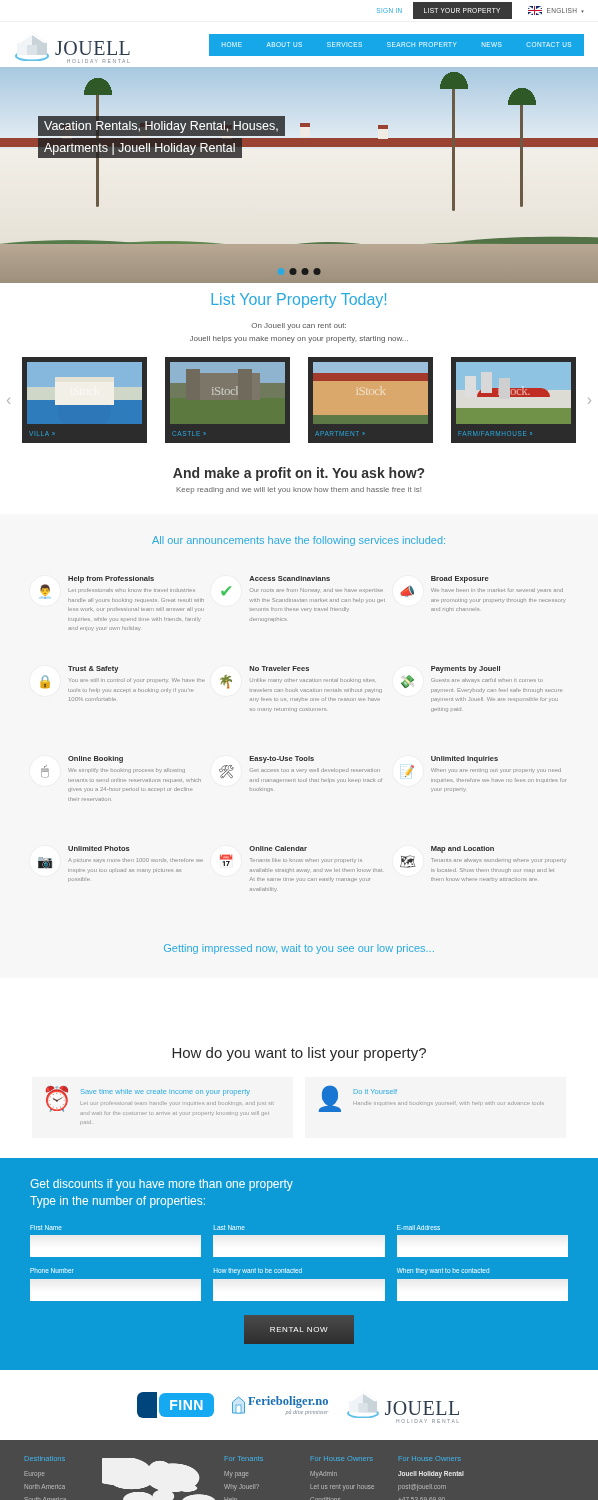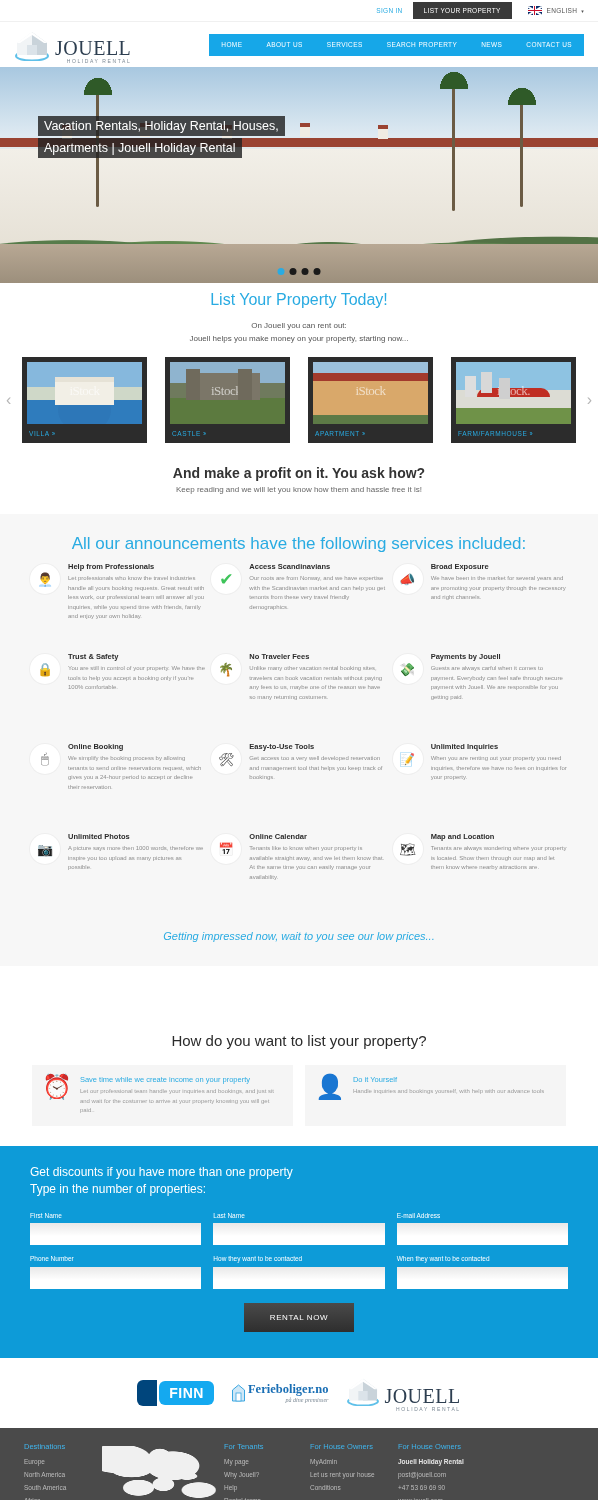--- a/index.html
+++ b/index.html
@@ -265,22 +265,22 @@
   }
   .card-label em { font-style: normal; letter-spacing: -1px; margin-left: 2px; }
 
   .profit { text-align:center; padding: 14px 0 20px; background:#fff; }
   .profit .b { font-size: 14px; font-weight: bold; color: #333; }
   .profit .s { font-size: 8px; color: #666; margin-top: 4px; }
 
   
   .services { background: #f7f7f7; padding: 20px 0 0; }
   .services h3 {
-    text-align: center; color: #29abe2; font-size: 17px;
-    font-weight: normal; margin-bottom: 8px;
+    text-align: center; color: #29abe2; font-size: 11px;
+    font-weight: normal; margin-bottom: 28px;
   }
   .svc-grid {
     display: grid;
     grid-template-columns: repeat(3, 1fr);
     column-gap: 6px;
     row-gap: 0;
     padding: 0 30px;
   }
   .svc {
     display: flex; gap: 8px; margin-bottom: 14px; min-height: 76px;
@@ -288,21 +288,21 @@
   .svc-icon {
     flex: 0 0 30px; width: 30px; height: 30px; border-radius: 50%;
     background: #fff; display: flex; align-items: center; justify-content: center;
     font-size: 13px; box-shadow: 0 0 0 1px #eee; margin-top: 2px;
   }
   .svc-body h4 { font-size: 7.5px; color: #2b2b2b; margin-bottom: 3px; }
   .svc-body p { font-size: 6px; color: #8d8d8d; line-height: 9.5px; }
 
   .impressed {
     text-align: center; color: #29abe2; font-size: 11px;
-    padding: 8px 0 24px; background: #f7f7f7; font-style: italic;
+    padding: 8px 0 24px; background: #f7f7f7;
   }
 
   
   .howlist { background:#fff; padding: 22px 0 20px; text-align:center; }
   .howlist h3 { font-size: 15px; font-weight: normal; color:#2b2b2b; margin-bottom: 16px; margin-top: 44px; }
   .how-cards { display:flex; gap: 12px; padding: 0 32px; }
   .how-card {
     flex: 1; background:#f5f5f5; padding: 10px; display:flex; gap: 8px; text-align:left;
     min-height: 48px;
   }

